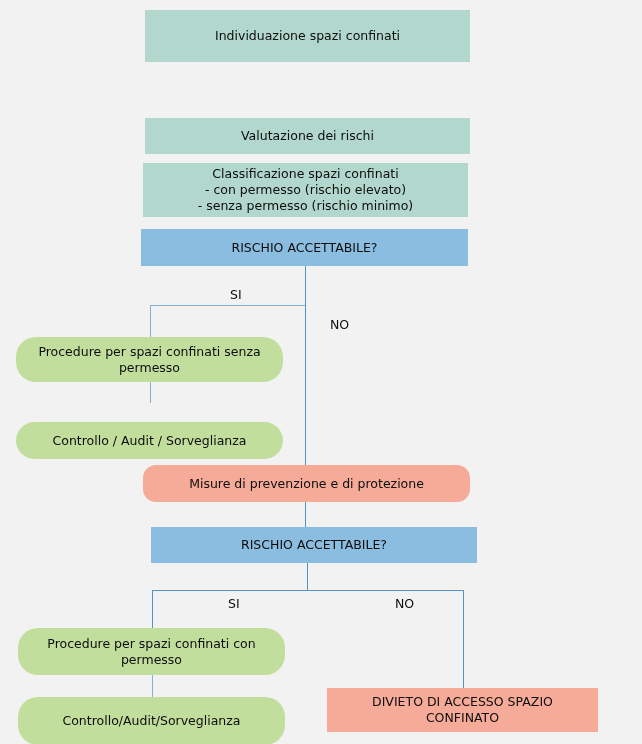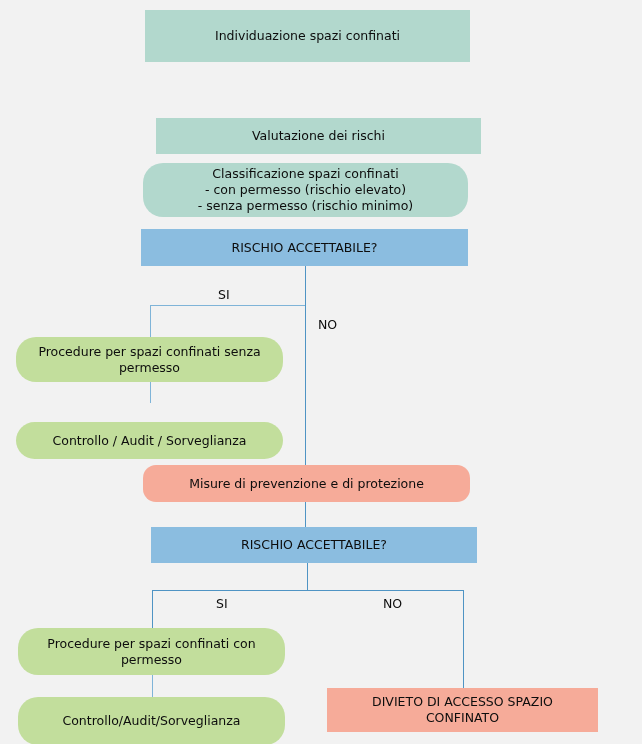--- a/index.html
+++ b/index.html
@@ -39,20 +39,21 @@
   .conn-v { width: 1px; }
   .conn-h { height: 1px; }
   .conn-light { background: #7fb4d8; }
 
   .branch-label {
     position: absolute;
     color: #0d0d0d;
     font-size: 12.5px;
     font-family: "DejaVu Sans", sans-serif;
     white-space: nowrap;
+    margin-left: 12px;
   }
 </style>
 </head>
 <body>
 
 <div id="canvas">
 
   <div class="connector conn-v" style="left:305px; top:265px; height:41px;"></div>
   <div class="connector conn-h conn-light" style="left:150px; top:305px; width:156px;"></div>
   <div class="connector conn-v conn-light" style="left:150px; top:305px; height:32px;"></div>
@@ -64,23 +65,23 @@
   <div class="connector conn-v" style="left:307px; top:562px; height:28px;"></div>
 
   <div class="connector conn-h" style="left:152px; top:590px; width:312px;"></div>
   <div class="connector conn-v" style="left:152px; top:590px; height:38px;"></div>
   <div class="connector conn-v conn-light" style="left:152px; top:675px; height:22px;"></div>
   <div class="connector conn-v" style="left:463px; top:590px; height:98px;"></div>
 
   <div class="node teal" style="left:145px; top:10px; width:325px; height:52px; font-size:12.5px;">Individuazione  spazi confinati</div>
 
 
-  <div class="node teal" style="left:156px; top:118px; width:325px; height:36px; font-size:12.5px;">Valutazione  dei rischi</div>
+  <div class="node teal" style="left:145px; top:118px; width:325px; height:36px; font-size:12.5px;">Valutazione  dei rischi</div>
 
-  <div class="node teal" style="left:143px; top:163px; width:325px; height:54px; font-size:12.5px;border-radius:20px;">Classificazione spazi confinati
+  <div class="node teal" style="left:143px; top:163px; width:325px; height:54px; font-size:12.5px;">Classificazione spazi confinati
 - con permesso (rischio elevato)
 - senza permesso (rischio minimo)</div>
 
   <div class="node blue" style="left:141px; top:229px; width:327px; height:37px; font-size:12.5px;">RISCHIO ACCETTABILE?</div>
 
   <div class="node green" style="left:16px; top:337px; width:267px; height:45px; font-size:12.5px;">Procedure per spazi confinati  senza
 permesso</div>
 
   <div class="node green" style="left:16px; top:422px; width:267px; height:37px; font-size:12.5px;">Controllo  /  Audit  /  Sorveglianza</div>
 

